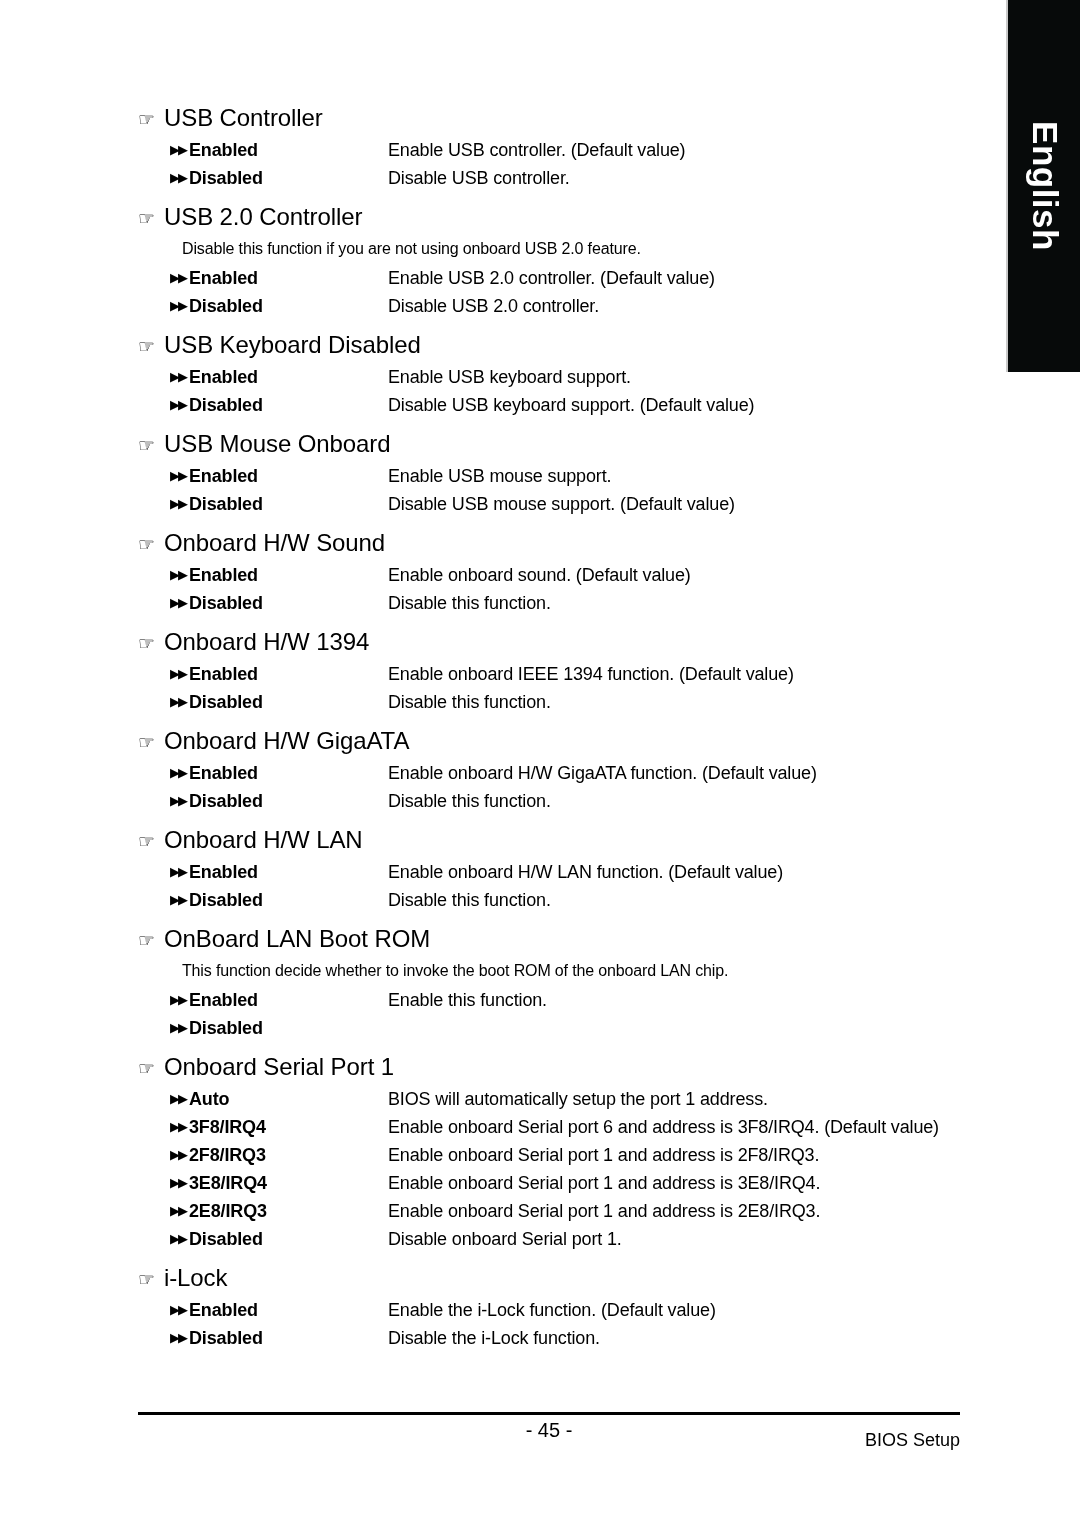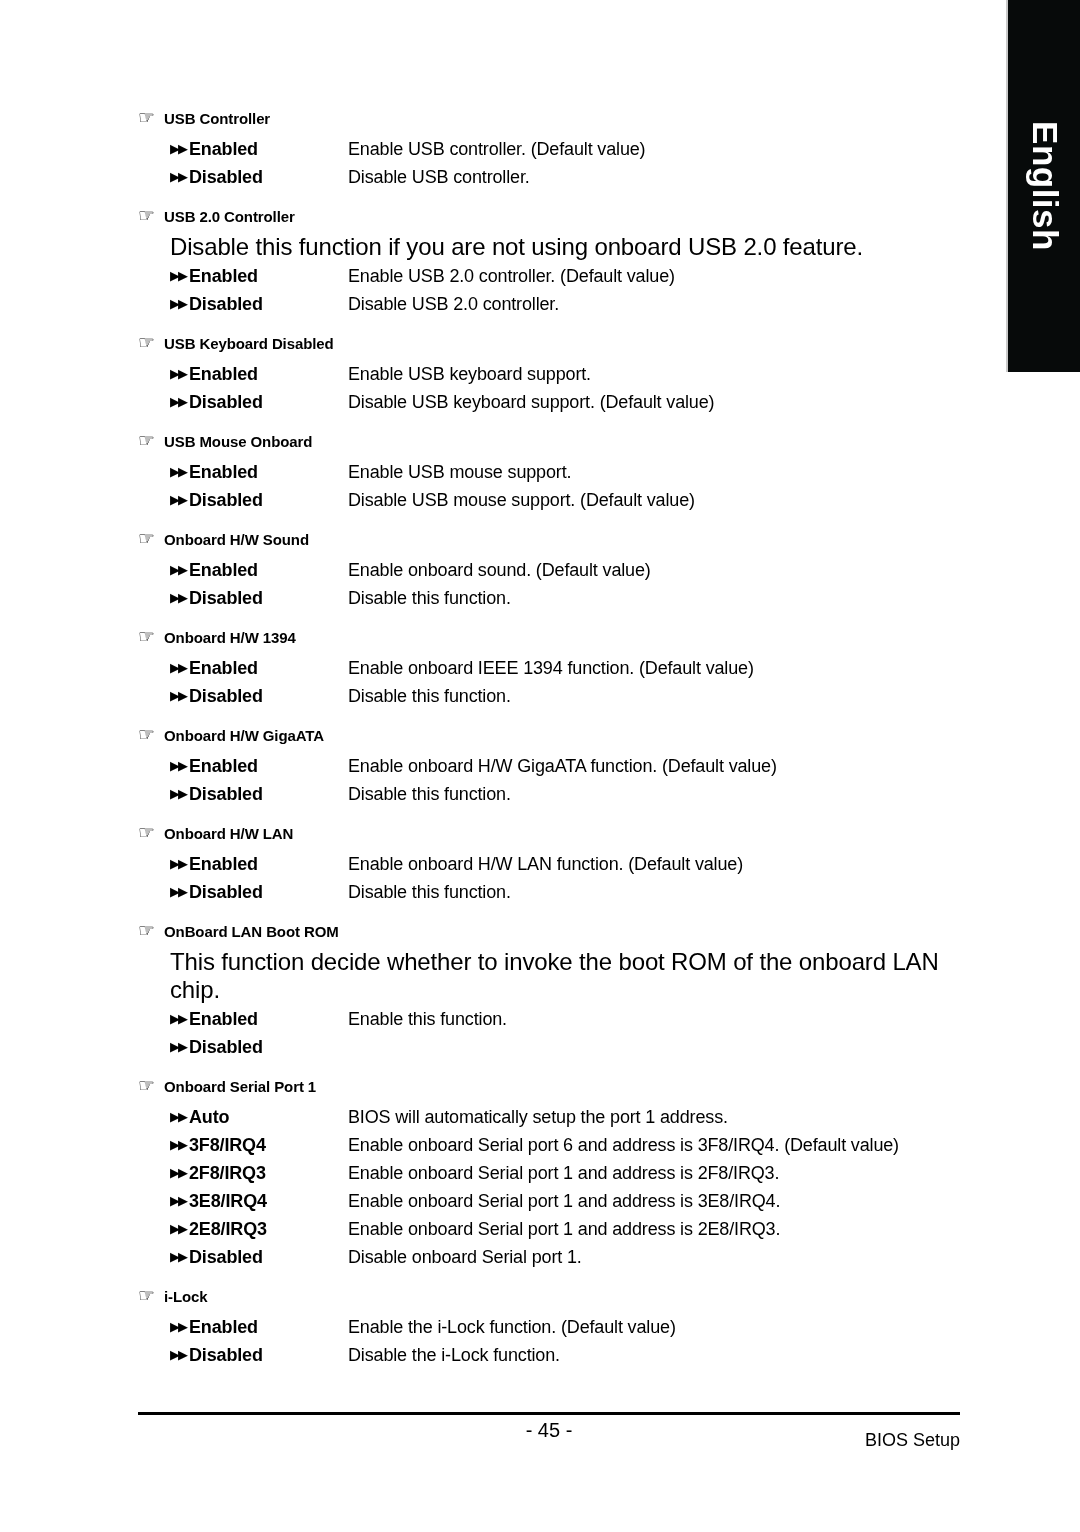--- a/index.html
+++ b/index.html
@@ -66,29 +66,29 @@
     margin-bottom: 3px;
   }
   .hand-icon {
     width: 26px;
     flex: 0 0 26px;
     font-size: 19px;
     line-height: 27px;
     color: #000;
   }
   .section-title {
-    font-size: 15px;
-    font-weight: bold;
+    font-size: 24px;
+    font-weight: normal;
     line-height: 27px;
     letter-spacing: -0.1px;
   }
 
   .note {
-    margin-left: 32px;
-    font-size: 24px;
+    margin-left: 44px;
+    font-size: 16px;
     line-height: 28px;
     letter-spacing: -0.15px;
     margin-bottom: 1px;
   }
 
   .opt-row {
     display: flex;
     margin-left: 32px;
     line-height: 28px;
     font-size: 18px;
@@ -101,20 +101,21 @@
     line-height: 28px;
   }
   .opt-name {
     flex: 0 0 159px;
     white-space: nowrap;
     font-weight: bold;
   }
   .opt-desc {
     flex: 1 1 auto;
     white-space: nowrap;
+    margin-left: 40px;
   }
 
   .gap {
     height: 9px;
   }
 
   
   .footer {
     position: absolute;
     left: 138px;

